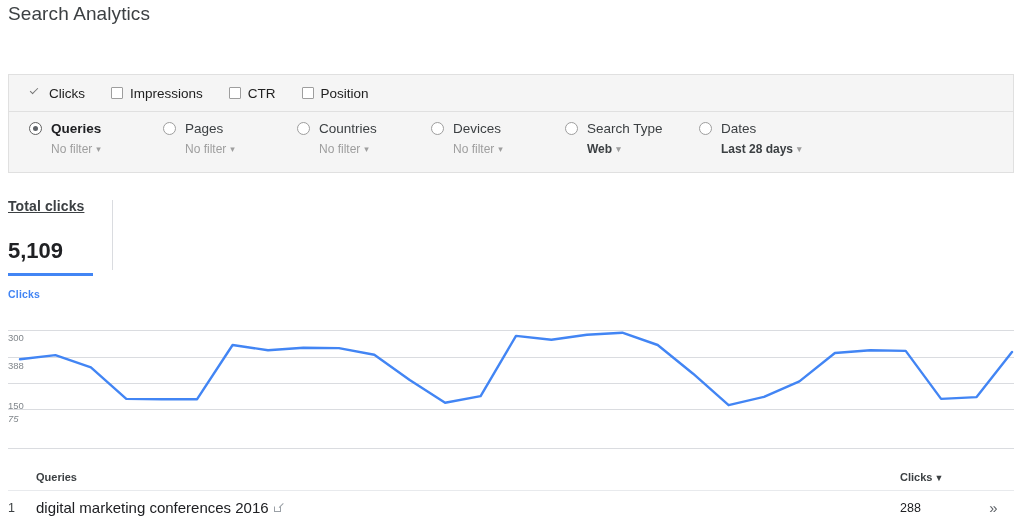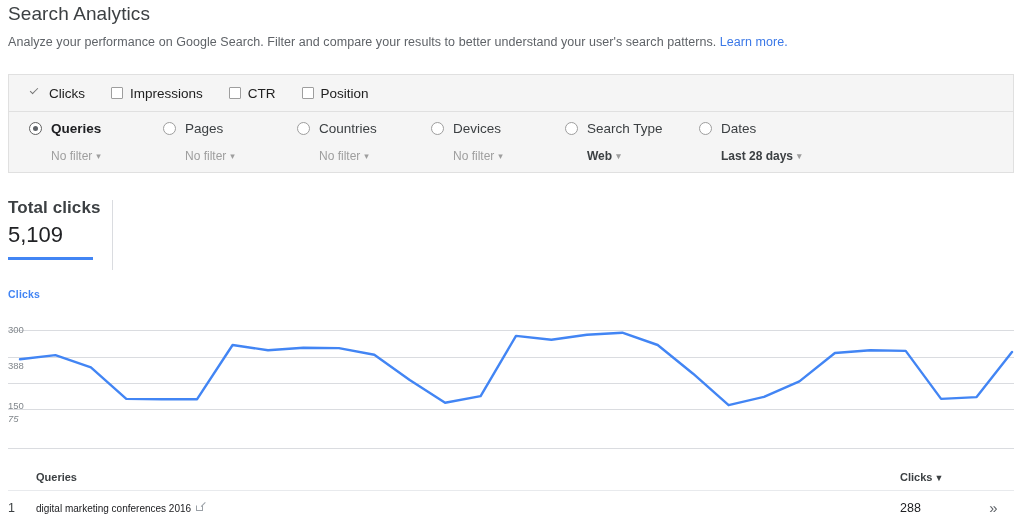--- a/index.html
+++ b/index.html
@@ -123,50 +123,51 @@
     border-radius: 50%;
     background: #5f6368;
   }
   .dim-label {
     font-size: 13.5px;
     color: #3c4043;
   }
   .dimension.selected .dim-label { font-weight: bold; color: #202124; }
   .dim-filter {
     margin-left: 22px;
-    margin-top: 13px;
+    margin-top: 6px;
     font-size: 12px;
     color: #9e9e9e;
     white-space: nowrap;
   }
   .dimension.has-filter .dim-filter { color: #3c4043; font-weight: bold; }
   .caret {
     display: inline-block;
     margin-left: 4px;
     font-size: 9px;
     color: #9e9e9e;
     vertical-align: 1px;
   }
 
   
   .summary {
     position: absolute;
     left: 8px; top: 198px;
     width: 105px;
   }
   .summary-label {
-    font-size: 17px;
+    font-size: 14px;
     font-weight: bold;
     color: #3c4043;
     letter-spacing: 0.1px;
+    text-decoration: underline;
   }
   .summary-value {
-    margin-top: 4px;
+    margin-top: 24px;
     font-size: 22px;
-    font-weight: 400;
+    font-weight: 700;
     color: #202124;
   }
   .summary-underline {
     margin-top: 9px;
     width: 85px;
     height: 3px;
     background: #4285f4;
   }
   .summary-divider {
     position: absolute;
@@ -219,21 +220,21 @@
     display: flex;
     align-items: center;
     border-bottom: 1px solid #e8eaed;
   }
   .trow {
     height: 33px;
     display: flex;
     align-items: center;
   }
   .col-rank { width: 28px; font-size: 12.5px; color: #3c4043; }
-  .col-query { flex: 1; font-size: 10px; color: #202124; }
+  .col-query { flex: 1; font-size: 15px; color: #202124; }
   .col-clicks { width: 72px; text-align: left; font-size: 12.5px; color: #202124; margin-left: 28px; }
   .col-next { width: 42px; text-align: center; }
   .thead .col-query,
   .thead .col-clicks {
     font-size: 11px;
     font-weight: bold;
     color: #3c4043;
   }
   .sort-arrow { font-size: 9px; margin-left: 2px; }
   .ext-icon {
@@ -268,24 +269,20 @@
     letter-spacing: -1px;
   }
 </style>
 </head>
 <body>
 
 <div class="page">
 
   <div class="page-title">Search Analytics</div>
 
-  <div class="page-subtitle">
-    <span>Analyze your performance on Google Search. Filter and compare your results to better understand your user's search patterns.</span>
-    <a href="#">Learn more.</a>
-  </div>
 
   <div class="filter-panel">
 
     <div class="metric-row">
       <div class="metric">
         <span class="check"></span>
         <span class="label">Clicks</span>
       </div>
       <div class="metric">
         <span class="box"></span>
@@ -376,21 +373,21 @@
   <div class="chart-area">
     <div class="chart-legend">Clicks</div>
     <div class="chart-plot">
       <svg id="chart-svg" width="1024" height="134" viewBox="0 0 1024 134">
           <line x1="8" x2="1014" y1="26.95548961424332" y2="26.95548961424332" stroke="#dadce0" stroke-width="1" shape-rendering="crispEdges"></line>
           <line x1="8" x2="1014" y1="53.2166172106825" y2="53.2166172106825" stroke="#dadce0" stroke-width="1" shape-rendering="crispEdges"></line>
           <line x1="8" x2="1014" y1="79.47774480712167" y2="79.47774480712167" stroke="#dadce0" stroke-width="1" shape-rendering="crispEdges"></line>
           <line x1="8" x2="1014" y1="105.73887240356083" y2="105.73887240356083" stroke="#dadce0" stroke-width="1" shape-rendering="crispEdges"></line>
           <polyline points="20.0,55.3 55.4,51.1 90.9,63.4 126.3,94.9 161.7,95.2 197.1,95.2 232.6,41.0 268.0,46.2 303.4,43.8 338.9,44.1 374.3,50.8 409.7,76.0 445.1,98.7 480.6,92.1 516.0,31.9 551.4,35.7 586.9,30.8 622.3,28.7 657.7,41.0 693.1,69.7 728.6,101.2 764.0,92.8 799.4,77.4 834.9,49.0 870.3,46.2 905.7,46.9 941.1,94.9 976.6,93.1 1012.0,48.0" fill="none" stroke="#4285f4" stroke-width="2.4" stroke-linejoin="round" stroke-linecap="round"></polyline>
         </svg>
-    <div class="ytick" style="top: 20px; text-align: right;">300</div>
+    <div class="ytick" style="top: 28px; text-align: right;">300</div>
         <div class="ytick" style="top: 56.2166px;">388</div>
         <div class="ytick" style="top: 96px;">150</div>
         <div class="ytick" style="top: 108.739px; font-style: italic;">75</div>
       </div>
   </div>
 
   <div class="table-sep"></div>
   <div class="table">
     <div class="thead">
       <div class="col-rank"></div>

